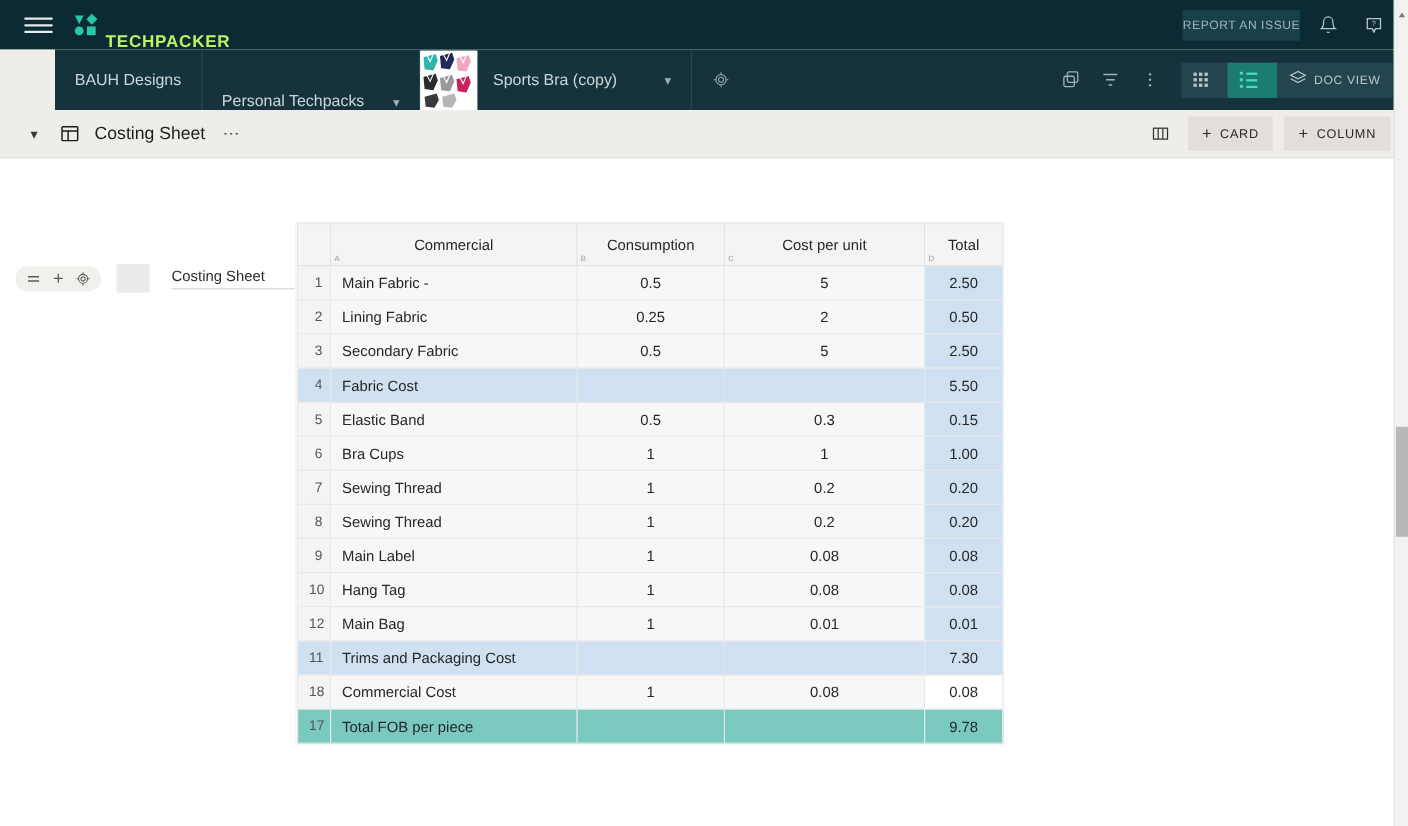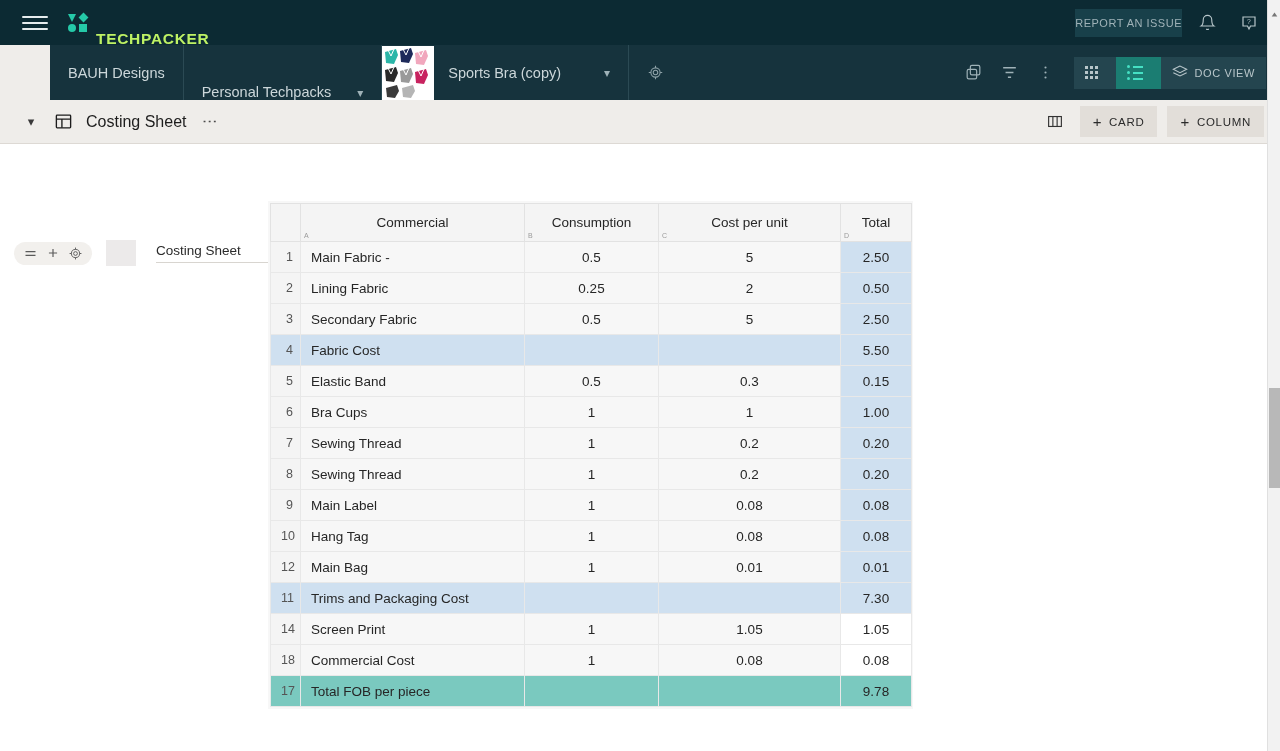--- a/index.html
+++ b/index.html
@@ -415,27 +415,20 @@
               <td class="total">0.01</td>
             </tr>
             <tr class="subtotal">
               <td class="rownum">11</td>
               <td class="desc">Trims and Packaging Cost</td>
               <td class="num"></td>
               <td class="num"></td>
               <td class="total">7.30</td>
             </tr>
             <tr class="plain">
-              <td class="rownum">14</td>
-              <td class="desc">Screen Print</td>
-              <td class="num">1</td>
-              <td class="num">1.05</td>
-              <td class="total">1.05</td>
-            </tr>
-            <tr class="plain">
               <td class="rownum">18</td>
               <td class="desc">Commercial Cost</td>
               <td class="num">1</td>
               <td class="num">0.08</td>
               <td class="total">0.08</td>
             </tr>
             <tr class="grandtotal">
               <td class="rownum">17</td>
               <td class="desc">Total FOB per piece</td>
               <td class="num"></td>

